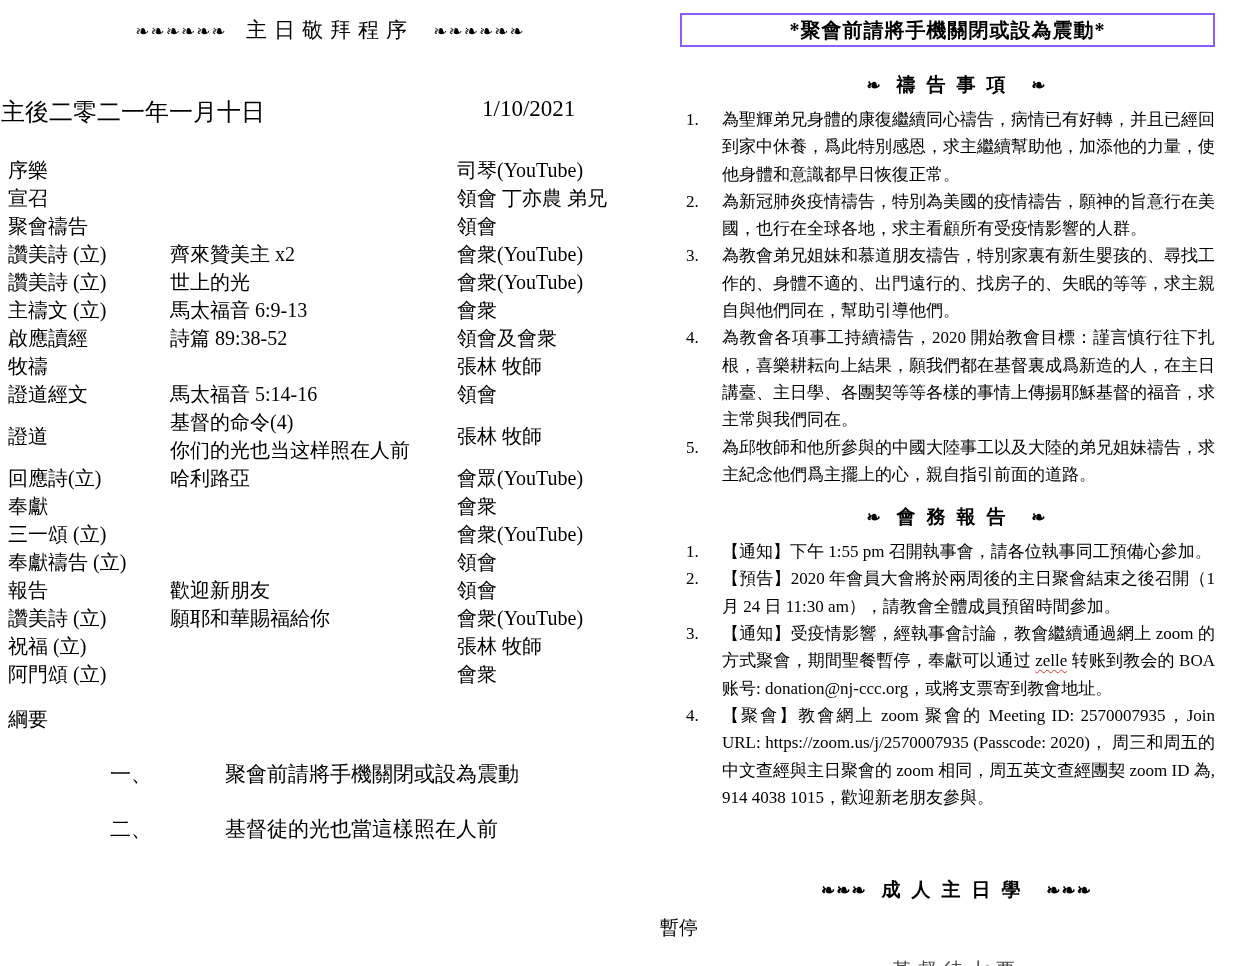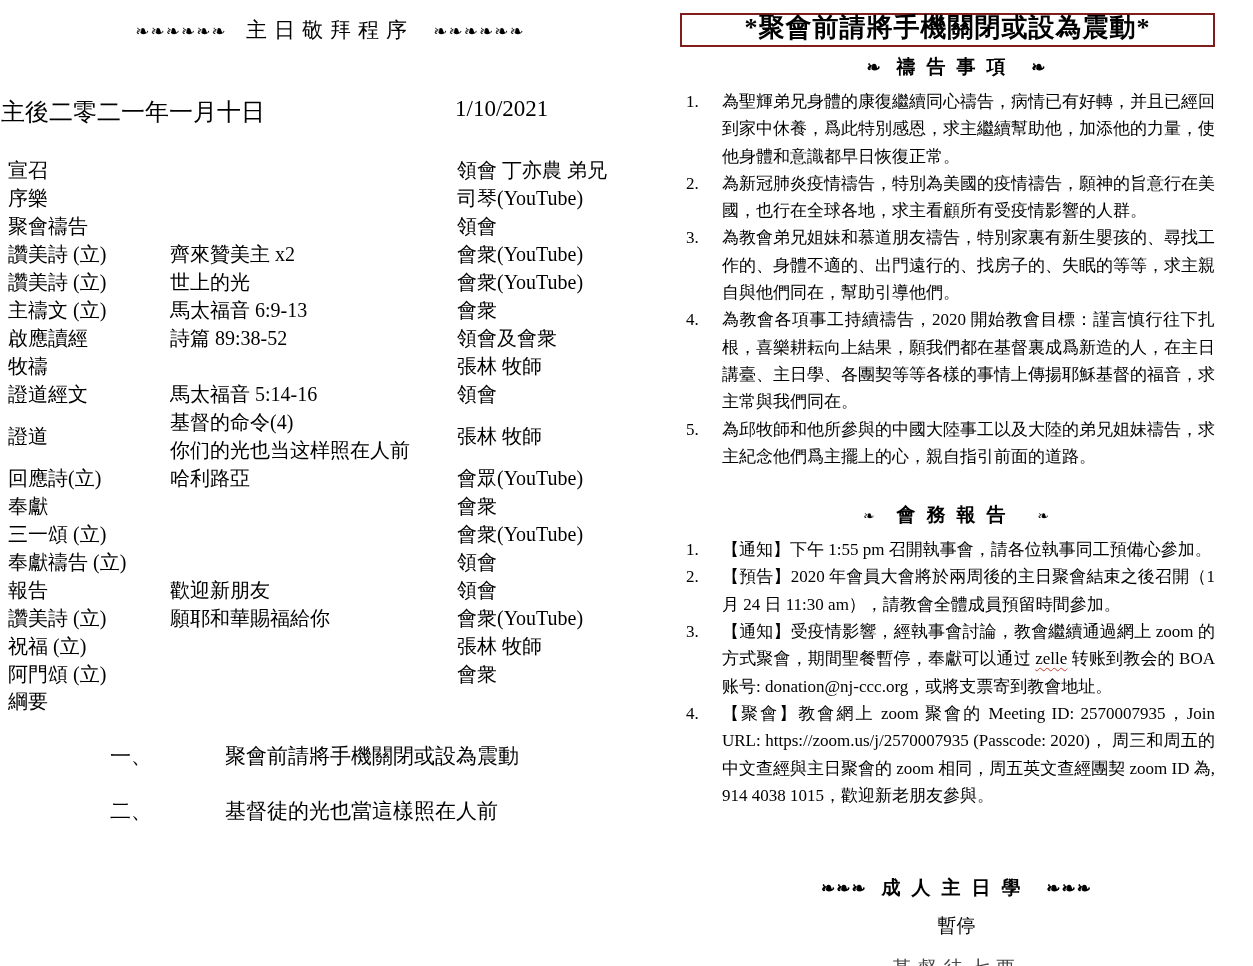--- a/index.html
+++ b/index.html
@@ -7,44 +7,44 @@
     position:relative;width:1253px;height:966px;background:#fff;overflow:hidden;
     font-family:"Liberation Serif","DejaVu Serif",serif;color:#000;
   }
   
   .left-col{position:absolute;left:0;top:0;width:660px;}
   .title-row{margin-top:16px;text-align:center;font-size:21px;white-space:nowrap;}
   .title-row .title{letter-spacing:7px;margin:0 14px;font-weight:500;}
   .orn{font-size:17px;letter-spacing:1px;}
   .date-row{position:relative;margin-top:52px;height:30px;}
   .date-cn{position:absolute;left:1px;font-size:24px;}
-  .date-en{position:absolute;left:455px;font-size:23px;}
+  .date-en{position:absolute;left:482px;font-size:23px;}
   .program{margin-top:30px;}
   .prow{display:grid;grid-template-columns:162px 287px auto;padding-left:8px;
         font-size:20px;line-height:28px;align-items:center;}
   .pcell{white-space:nowrap;}
-  .outline{}
+  .outline{margin-top:18px;}
   .outline-head{padding-left:8px;font-size:20px;}
   .outline-item{display:grid;grid-template-columns:115px auto;padding-left:110px;
         font-size:21px;margin-top:27px;}
   
   .right-col{position:absolute;left:660px;top:0;width:593px;}
-  .notice-box{margin:13px 38px 0 20px;border:2px solid #7f1d1d;height:30px;
-        display:flex;align-items:flex-end;justify-content:center;
-        font-size:26px;font-weight:bold;letter-spacing:1px;}
-  .sec-head{margin-top:7px;text-align:center;font-size:19px;font-weight:bold;white-space:nowrap;}
+  .notice-box{margin:13px 38px 0 20px;border:2px solid #8b5cf6;height:30px;
+        display:flex;align-items:center;justify-content:center;
+        font-size:20px;font-weight:bold;letter-spacing:1px;}
+  .sec-head{margin-top:25px;text-align:center;font-size:19px;font-weight:bold;white-space:nowrap;}
   .sec-head .sec-title{letter-spacing:11px;margin:0 10px;}
   .num-list{margin:8px 38px 0 26px;padding:0;list-style:none;}
   .num-list li{display:flex;font-size:17px;line-height:27.3px;margin:0;}
   .num-list .num{flex:0 0 36px;}
   .num-list .txt{flex:1;text-align:justify;}
   .wavy{text-decoration-line:underline;text-decoration-style:wavy;
         text-decoration-color:#c4372a;text-decoration-thickness:1px;text-underline-offset:3px;}
   .ss-head{margin-top:66px;}
-  .ss-status{margin-top:12px;text-align:center;font-size:19px;}
+  .ss-status{margin-top:12px;font-size:19px;}
   .essentials{margin-top:16px;text-align:center;}
   .ess-title{font-size:20px;letter-spacing:6px;color:#4a4a4a;
         font-family:"Liberation Sans","DejaVu Sans",sans-serif;}
 </style>
 </head>
 <body>
 
 <div class="page">
 
   <div class="left-col">
@@ -55,28 +55,28 @@
       <span class="orn">❧❧❧❧❧❧</span>
     </div>
 
     <div class="date-row">
       <span class="date-cn">主後二零二一年一月十日</span>
       <span class="date-en">1/10/2021</span>
     </div>
 
     <div class="program">
       <div class="prow">
+        <span class="pcell">序樂</span>
+        <span class="pcell"></span>
+        <span class="pcell">司琴(YouTube)</span>
+      </div>
+      <div class="prow">
         <span class="pcell">宣召</span>
         <span class="pcell"></span>
         <span class="pcell">領會 丁亦農 弟兄</span>
-      </div>
-      <div class="prow">
-        <span class="pcell">序樂</span>
-        <span class="pcell"></span>
-        <span class="pcell">司琴(YouTube)</span>
       </div>
       <div class="prow">
         <span class="pcell">聚會禱告</span>
         <span class="pcell"></span>
         <span class="pcell">領會</span>
       </div>
       <div class="prow">
         <span class="pcell">讚美詩 (立)</span>
         <span class="pcell">齊來贊美主 x2</span>
         <span class="pcell">會衆(YouTube)</span>
@@ -197,21 +197,21 @@
       <li>
         <span class="num">4.</span>
         <span class="txt">為教會各項事工持續禱告，2020 開始教會目標：謹言慎行往下扎根，喜樂耕耘向上結果，願我們都在基督裏成爲新造的人，在主日講臺、主日學、各團契等等各樣的事情上傳揚耶穌基督的福音，求主常與我們同在。</span>
       </li>
       <li>
         <span class="num">5.</span>
         <span class="txt">為邱牧師和他所參與的中國大陸事工以及大陸的弟兄姐妹禱告，求主紀念他們爲主擺上的心，親自指引前面的道路。</span>
       </li>
     </ol>
 
-    <div class="sec-head" style="margin-top:32px;font-family:Liberation Mono, monospace;">
+    <div class="sec-head" style="margin-top:16px;">
       <span class="orn">❧</span>
       <span class="sec-title">會務報告</span>
       <span class="orn">❧</span>
     </div>
 
     <ol class="num-list">
       <li>
         <span class="num">1.</span>
         <span class="txt">【通知】下午 1:55 pm 召開執事會，請各位執事同工預備心參加。</span>
       </li>

